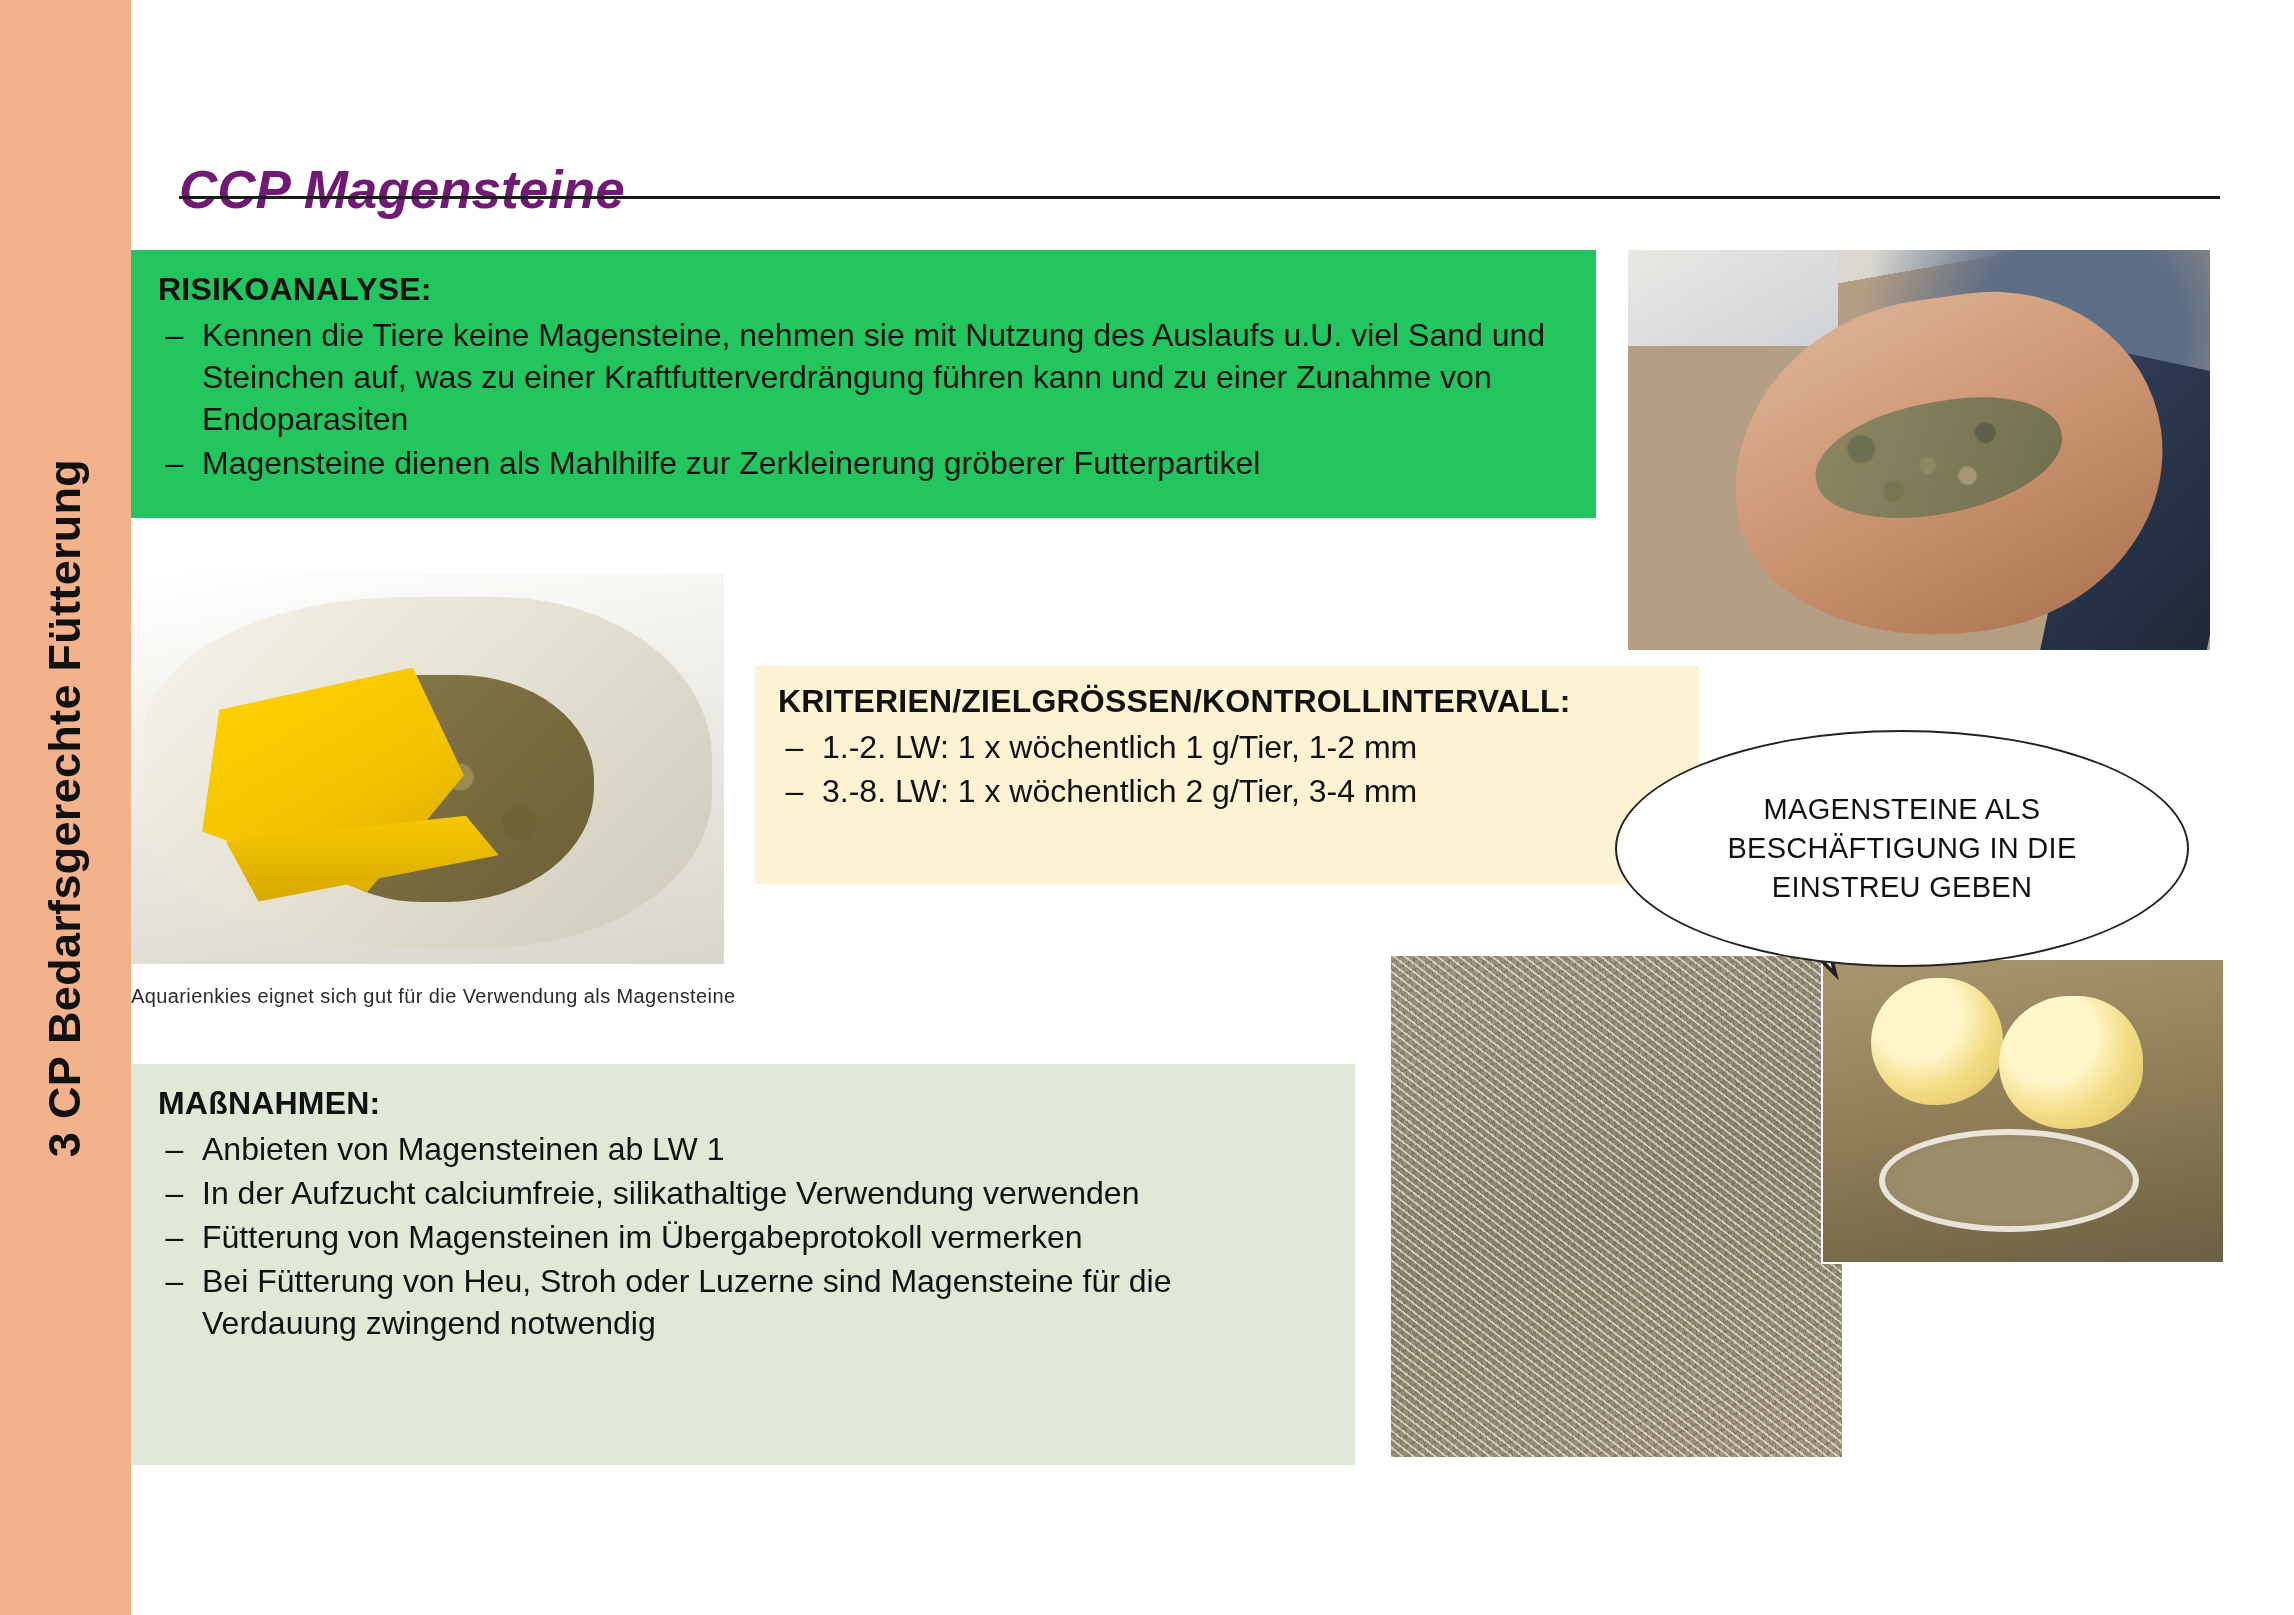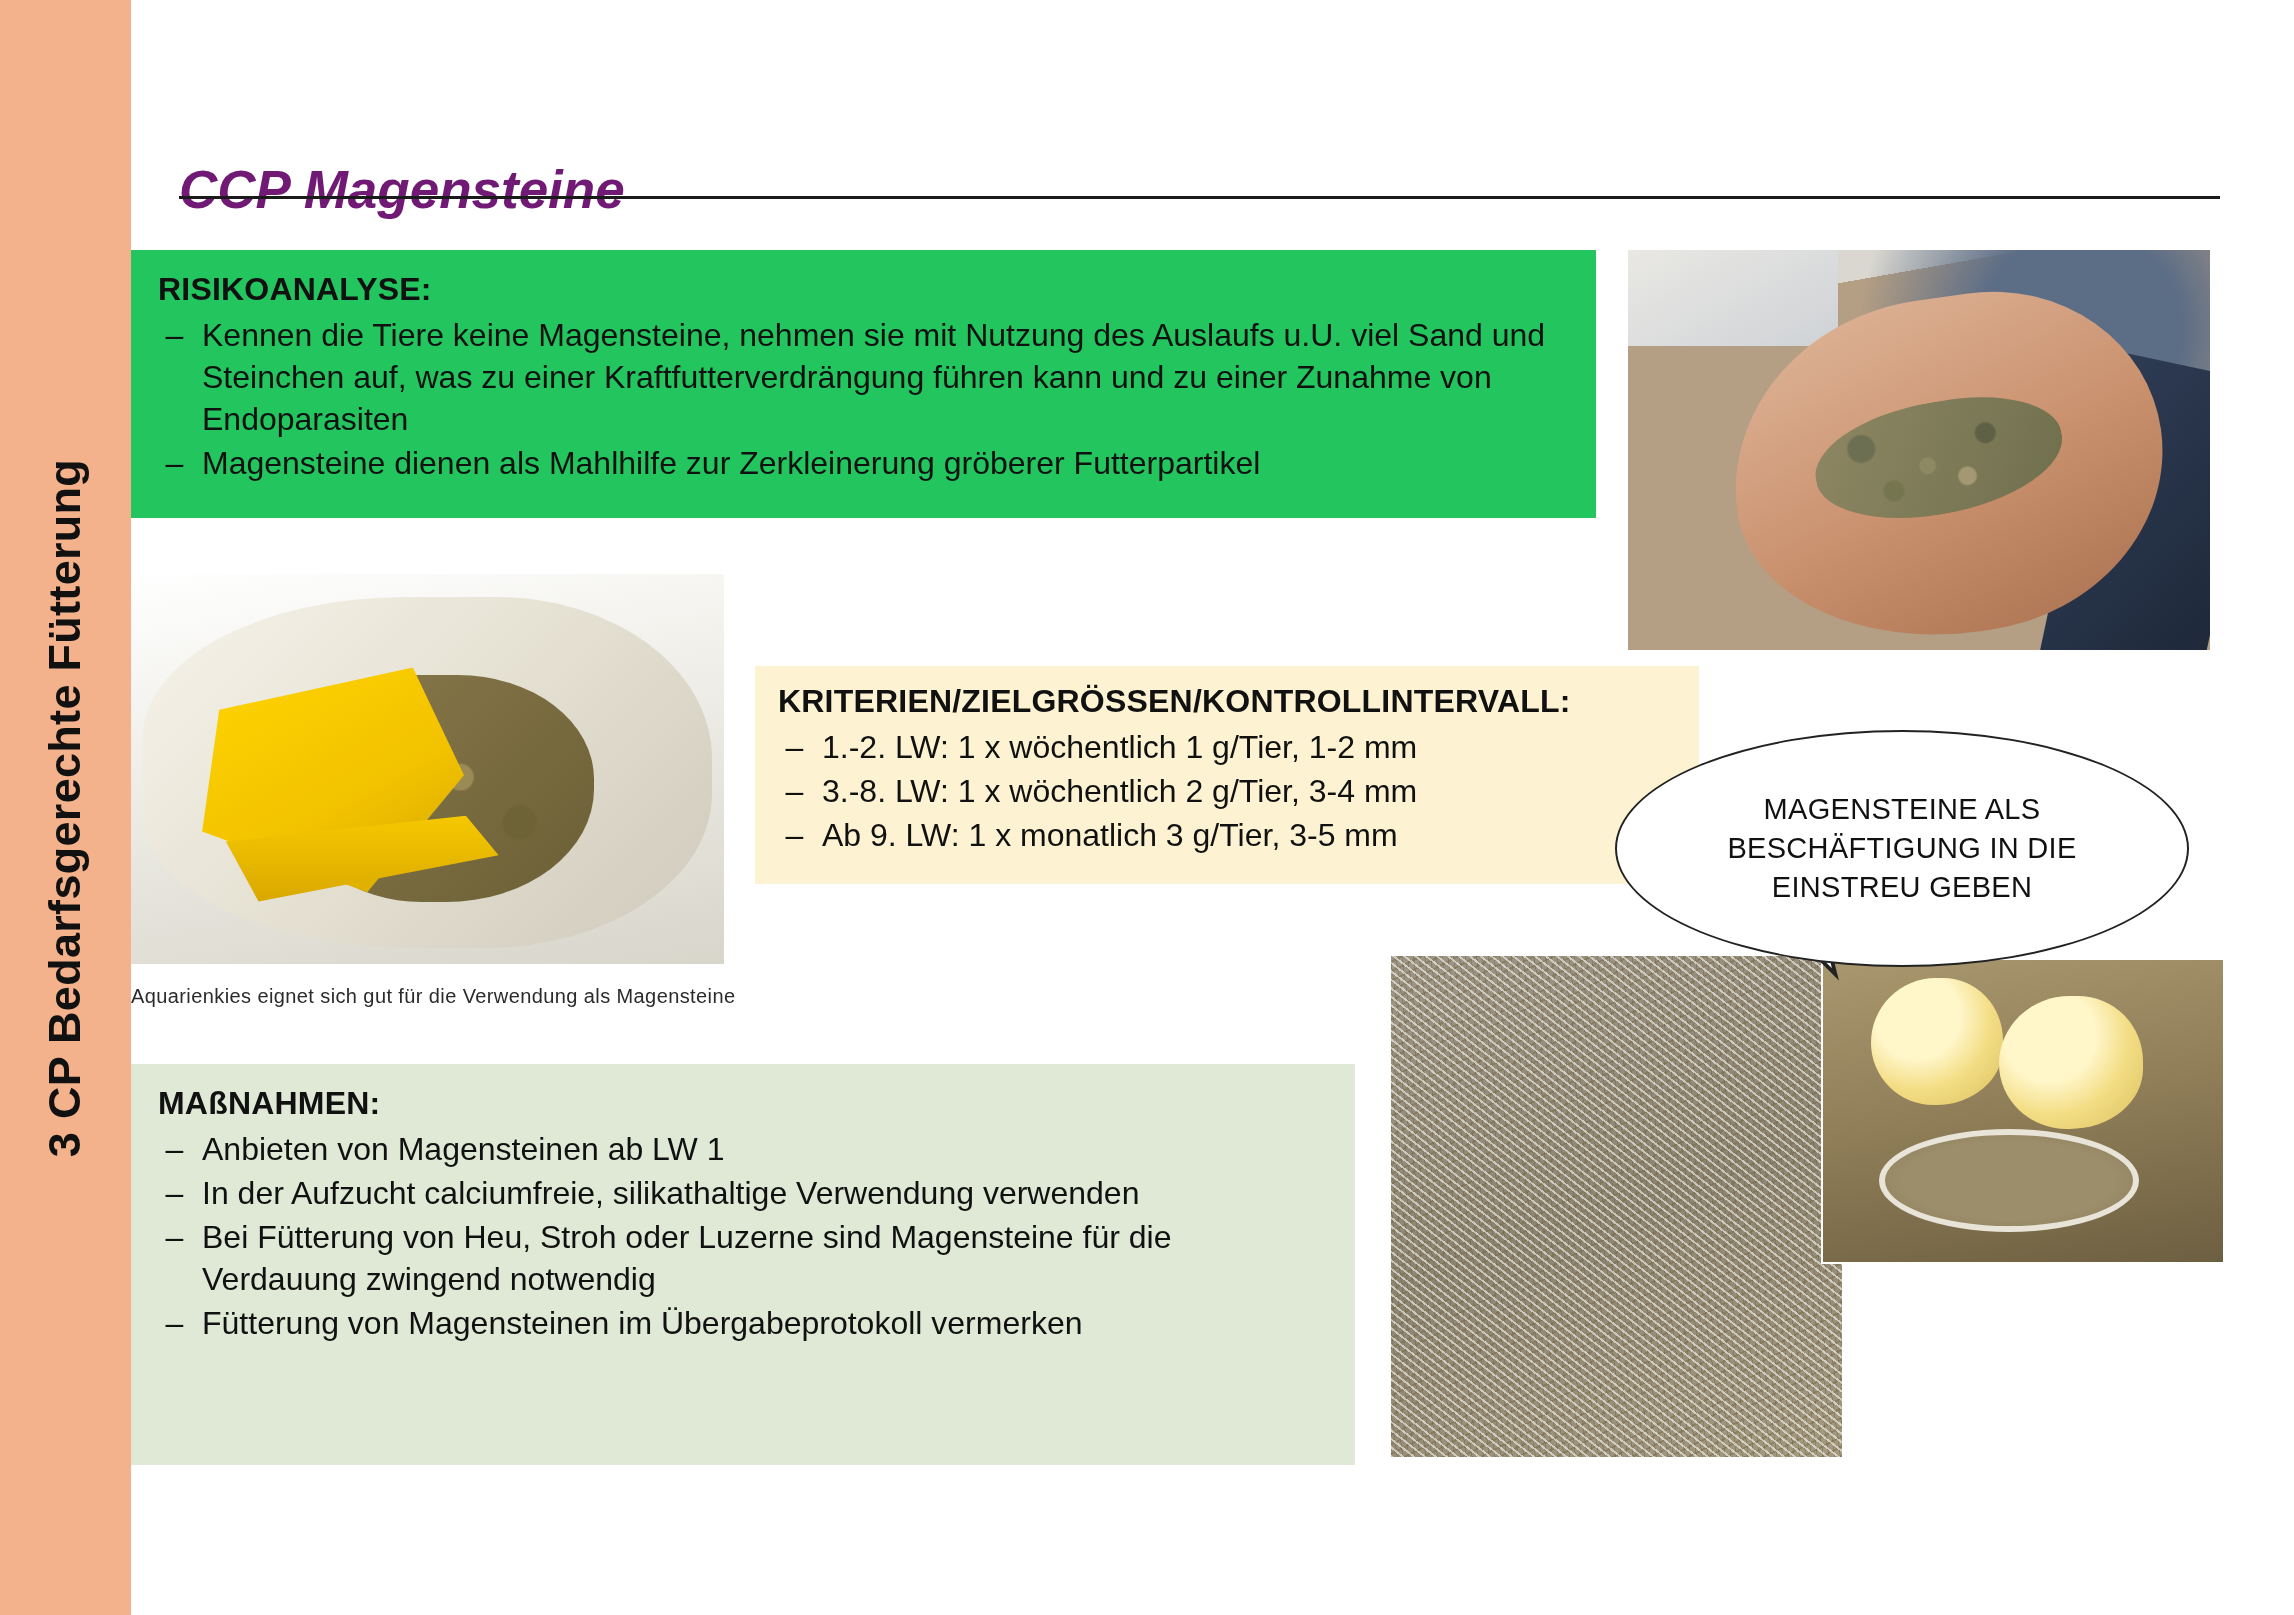--- a/index.html
+++ b/index.html
@@ -288,31 +288,30 @@
     <li>Kennen die Tiere keine Magensteine, nehmen sie mit Nutzung des Auslaufs u.U. viel Sand und Steinchen auf, was zu einer Kraftfutterverdrängung führen kann und zu einer Zunahme von Endoparasiten</li>
     <li>Magensteine dienen als Mahlhilfe zur Zerkleinerung gröberer Futterpartikel</li>
   </ul>
 </div>
 
 <div class="box box-criteria">
   <div class="box-heading">KRITERIEN/ZIELGRÖSSEN/KONTROLLINTERVALL:</div>
   <ul class="dashlist">
     <li>1.-2. LW: 1 x wöchentlich 1 g/Tier, 1-2 mm</li>
     <li>3.-8. LW: 1 x wöchentlich 2 g/Tier, 3-4 mm</li>
-    <li>Ab 9. LW: 1 x monatlich 3 g/Tier, 3-5 mm</li>
   </ul>
 </div>
 
 <div class="box box-measures">
   <div class="box-heading">MAßNAHMEN:</div>
   <ul class="dashlist">
     <li>Anbieten von Magensteinen ab LW 1</li>
     <li>In der Aufzucht calciumfreie, silikathaltige Verwendung verwenden</li>
+    <li>Fütterung von Magensteinen im Übergabeprotokoll vermerken</li>
     <li>Bei Fütterung von Heu, Stroh oder Luzerne sind Magensteine für die Verdauung zwingend notwendig</li>
-    <li>Fütterung von Magensteinen im Übergabeprotokoll vermerken</li>
   </ul>
 </div>
 
 <div class="photo photo-hand">
   <div class="ph-hand-bg"></div>
   <div class="ph-hand-box"></div>
   <div class="ph-hand-sleeve"></div>
   <div class="ph-hand-palm"></div>
   <div class="ph-hand-grit"></div>
 </div>

